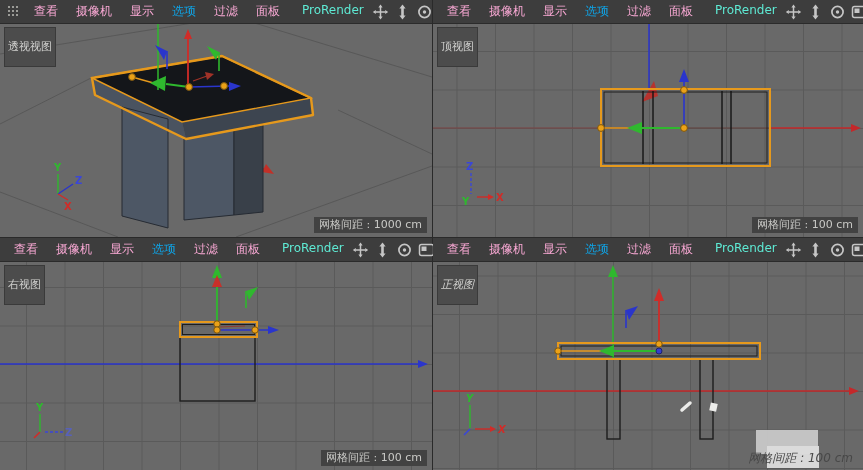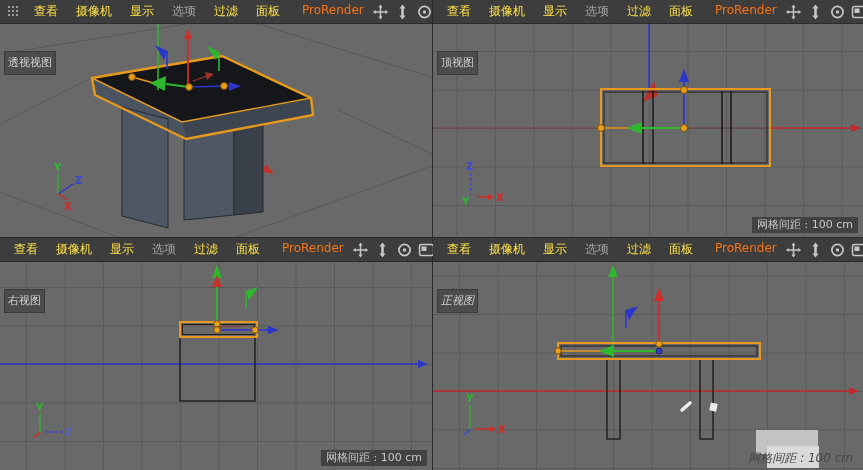--- a/index.html
+++ b/index.html
@@ -7,39 +7,39 @@
           font-family:"DejaVu Sans","Liberation Sans",sans-serif;}
   .viewport{position:absolute;display:flex;flex-direction:column;background:#696969;}
   #vp-perspective{left:0;top:0;width:432px;height:237px;}
   #vp-top{left:433px;top:0;width:430px;height:237px;}
   #vp-right{left:0;top:238px;width:432px;height:232px;}
   #vp-front{left:433px;top:238px;width:430px;height:232px;}
 
   .menubar{height:24px;flex:none;background:#3d3d3d;border-bottom:1px solid #2b2b2b;
            display:flex;align-items:center;padding:0 5px;box-sizing:border-box;}
   .grip{margin:0 4px 0 2px;flex:none;}
-  .menu-item{color:#fde047;font-size:12px;line-height:23px;padding:0 9px;white-space:nowrap;cursor:default;}
-  .menu-item.active{color:#a3a3a3;}
-  .menu-item.brand{color:#f97316;padding:0 8px 2px 13px;}
+  .menu-item{color:#f9a8d4;font-size:12px;line-height:23px;padding:0 9px;white-space:nowrap;cursor:default;}
+  .menu-item.active{color:#0ea5e9;}
+  .menu-item.brand{color:#5eead4;padding:0 8px 2px 13px;}
   .toolbar{margin-left:auto;display:flex;align-items:center;gap:5px;padding-right:2px;}
   .toolbar svg{display:block;}
 
   .content{position:relative;flex:1;overflow:hidden;background-color:#696969;}
   .content.grid{
     background-image:linear-gradient(to bottom,#5a5a5a 1px,transparent 1px),
                      linear-gradient(to right,#5a5a5a 1px,transparent 1px);
     background-size:38.5px 38.5px;text-align:center;}
   #vp-top .content{background-position:23.5px 27px;}
   #vp-right .content{background-position:26px 25px;text-decoration:underline;}
   #vp-front .content{background-position:26px 13.5px;font-style:italic;}
 
   svg.draw{position:absolute;left:0;top:0;pointer-events:none;}
 
   .vp-label{position:absolute;top:3px;left:4px;background:#4c4c4c;border:1px solid #3a3a3a;
-            color:#d2d2d0;font-size:11px;line-height:14px;padding:4px 3px;z-index:5;margin-top:24px;}
+            color:#d2d2d0;font-size:11px;line-height:14px;padding:12px 3px;z-index:5;}
   .grid-label{position:absolute;right:5px;bottom:4px;background:#424242;color:#c9c9c6;
               font-size:11px;line-height:16px;padding:0 5px;z-index:5;}
   .grid-label.bare{background:none;color:#484848;font-size:12px;z-index:1;}
 </style>
 </head>
 <body>
 
 <div class="screen">
 
   <div class="viewport" id="vp-perspective">
@@ -144,20 +144,21 @@
         </g>
         <g font-size="10" font-weight="bold">
           <line x1="58" y1="150" x2="58" y2="170" stroke="#2fb82e" stroke-width="1.4"></line>
           <text x="54" y="147" fill="#2fb82e">Y</text>
           <line x1="58" y1="170" x2="73" y2="160" stroke="#2a35cc" stroke-width="1.4"></line>
           <text x="75" y="160" fill="#3a46d8">Z</text>
           <line x1="58" y1="170" x2="68" y2="176" stroke="#d02c28" stroke-width="1.4"></line>
           <text x="64" y="186" fill="#d02c28">X</text>
         </g>
       </svg>
+      <div class="grid-label">网格间距 : 1000 cm</div>
     </div>
   </div>
 
   <div class="viewport" id="vp-top">
     <div class="menubar">
       <span class="menu-item">查看</span>
       <span class="menu-item">摄像机</span>
       <span class="menu-item">显示</span>
       <span class="menu-item active">选项</span>
       <span class="menu-item">过滤</span>

